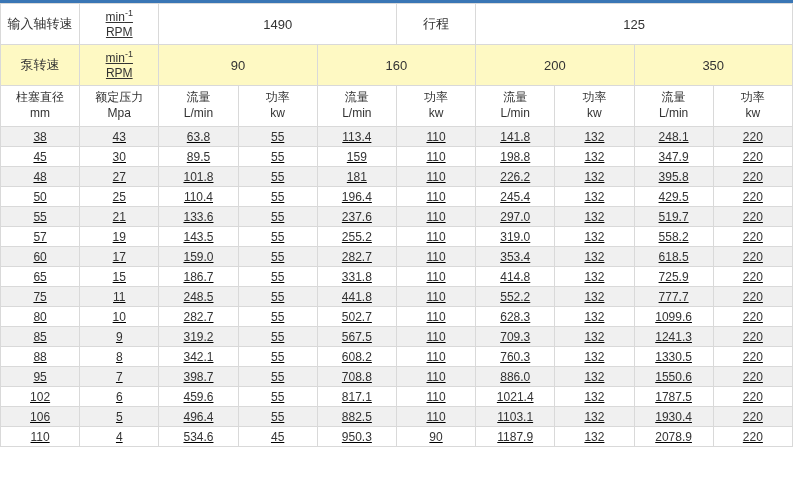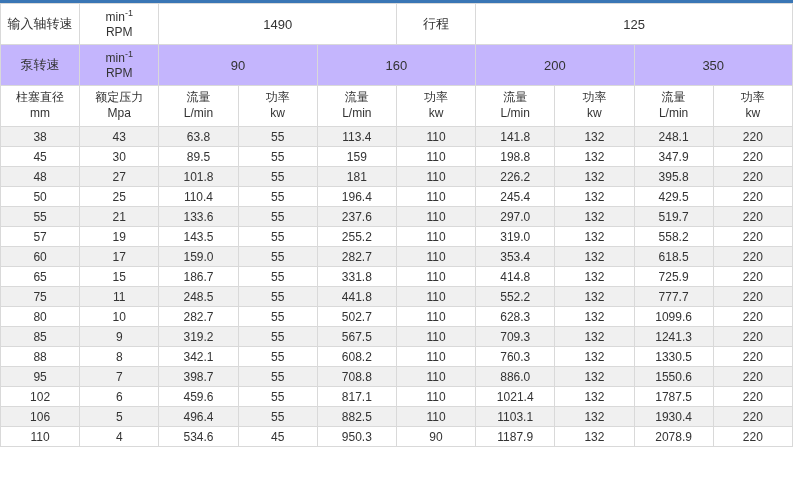--- a/index.html
+++ b/index.html
@@ -22,27 +22,27 @@
   .spec-table td {
     border: 1px solid #d9d9d9;
     text-align: center;
     vertical-align: middle;
     color: #333333;
     padding: 0 2px;
   }
   
   thead tr { height: 41px; }
   thead td { font-size: 13px; background: #ffffff; }
-  thead tr.row-pump td { background: #c4b5fd; }
-  thead .unit { font-size: 12px; line-height: 1.25; }
+  thead tr.row-pump td { background: #fef9c3; }
+  thead .unit { font-size: 12px; line-height: 1.25; text-decoration: underline; }
   thead .unit sup { font-size: 9px; }
   thead .two-line div { line-height: 1.3; font-size: 12px; }
   thead .two-line div.sub { font-size: 12px; }
   
-  tbody tr { height: 20px; }
+  tbody tr { height: 20px; text-decoration: underline; }
   tbody td { font-size: 12px; background: #ffffff; }
   tbody tr:nth-child(odd) td { background: #f0f0f0; }
 </style>
 </head>
 <body>
 
 <div class="top-bar"></div>
 
 <table class="spec-table">
   <colgroup>

